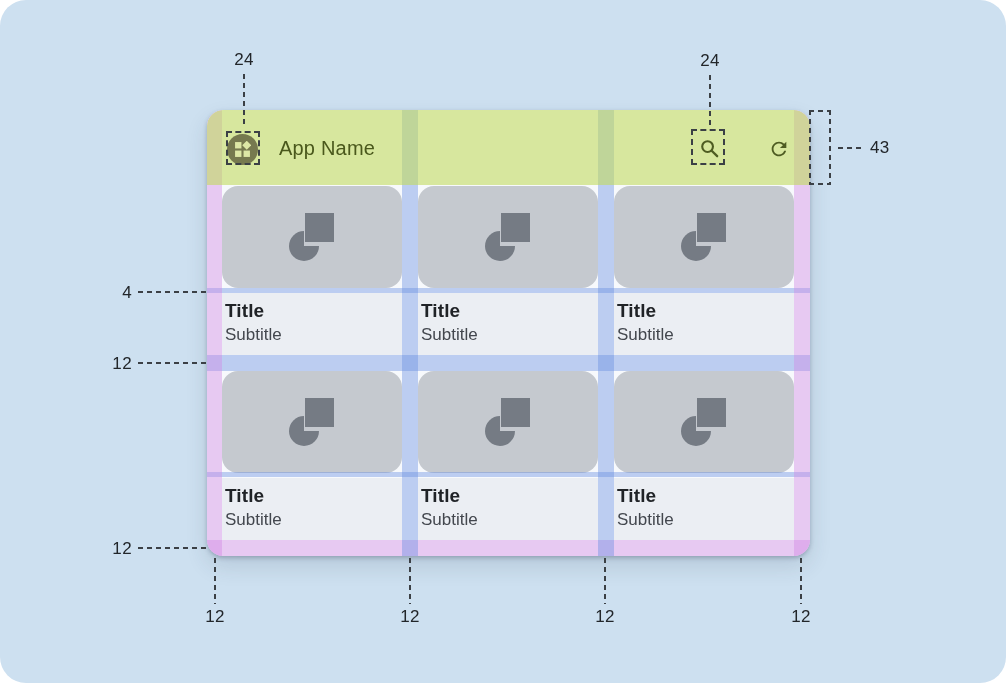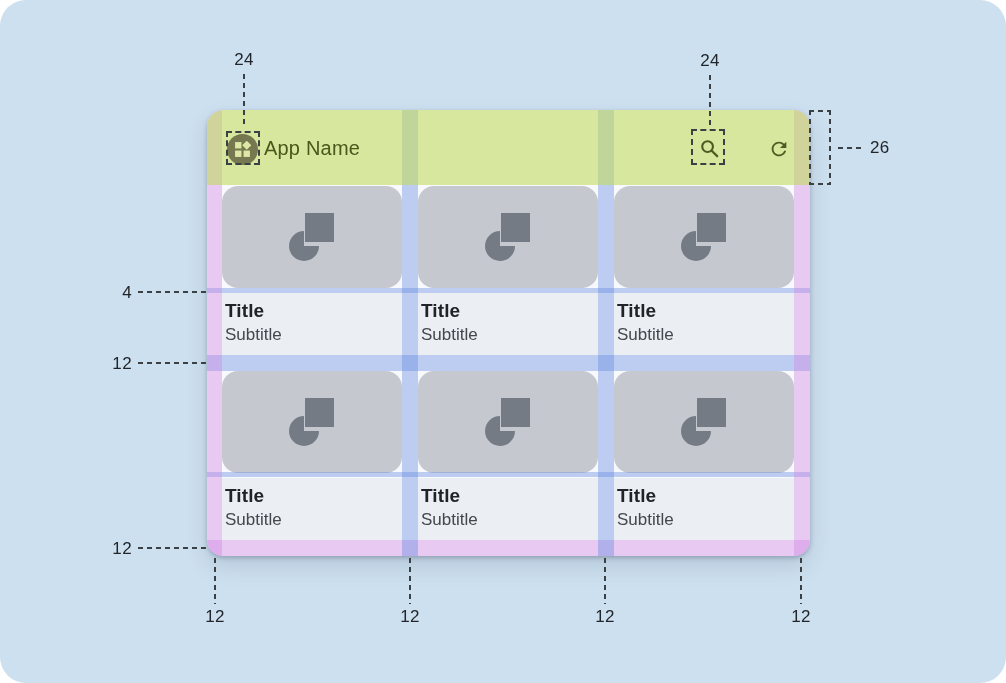--- a/index.html
+++ b/index.html
@@ -26,21 +26,21 @@
   .v-strip{top:0;height:446px;}
   .v-purple{background:rgba(209,136,229,.42);}
   .v-blue{background:rgba(100,140,225,.40);}
   .h-purple{left:0;width:603px;background:rgba(209,136,229,.42);}
 
   
   .header-overlay{position:absolute;left:0;top:0;width:603px;height:75px;background:rgba(193,219,95,.60);
                   border-radius:16px 16px 0 0;pointer-events:none;}
   .app-icon{position:absolute;left:20px;top:24px;width:31px;height:31px;border-radius:50%;background:#76794F;
             display:flex;align-items:center;justify-content:center;}
-  .header-title{position:absolute;left:57px;top:27px;font-size:20px;font-weight:500;color:#4A581C;letter-spacing:.2px;}
+  .header-title{position:absolute;left:72px;top:27px;font-size:20px;font-weight:500;color:#4A581C;letter-spacing:.2px;}
   .icon-btn{position:absolute;width:24px;height:24px;display:flex;align-items:center;justify-content:center;}
   .dash-box{position:absolute;border:2px dashed #3B4045;box-sizing:border-box;background:transparent;}
 
   
   .ann-label{position:absolute;font-size:17px;font-weight:400;color:#22262A;letter-spacing:.4px;}
   .center{text-align:center;}
   .right{text-align:right;}
   .dash-v{position:absolute;width:2px;background:repeating-linear-gradient(to bottom,#3B4045 0 5px,transparent 5px 9px);}
   .dash-h{position:absolute;height:2px;background:repeating-linear-gradient(to right,#3B4045 0 5px,transparent 5px 9px);}
 </style>
@@ -163,21 +163,21 @@
   <div class="ann-label center" style="left:219px;top:50px;width:50px;">24</div>
   <div class="dash-v" style="left:243px;top:74px;height:53px;"></div>
   <div class="ann-label center" style="left:685px;top:51px;width:50px;">24</div>
   <div class="dash-v" style="left:709px;top:75px;height:51px;"></div>
 
   <div class="dash-v" style="left:809px;top:110px;height:75px;"></div>
   <div class="dash-v" style="left:829px;top:110px;height:75px;"></div>
   <div class="dash-h" style="left:809px;top:110px;width:22px;"></div>
   <div class="dash-h" style="left:809px;top:183px;width:22px;"></div>
   <div class="dash-h" style="left:838px;top:147px;width:24px;"></div>
-  <div class="ann-label" style="left:870px;top:138px;">26</div>
+  <div class="ann-label" style="left:870px;top:138px;">43</div>
 
   <div class="ann-label right" style="left:92px;top:283px;width:40px;">4</div>
   <div class="dash-h" style="left:138px;top:291px;width:69px;"></div>
   <div class="ann-label right" style="left:92px;top:354px;width:40px;">12</div>
   <div class="dash-h" style="left:138px;top:362px;width:69px;"></div>
   <div class="ann-label right" style="left:92px;top:539px;width:40px;">12</div>
   <div class="dash-h" style="left:138px;top:547px;width:69px;"></div>
 
   <div class="dash-v" style="left:214px;top:558px;height:46px;"></div>
   <div class="ann-label center" style="left:193px;top:607px;width:44px;">12</div>

